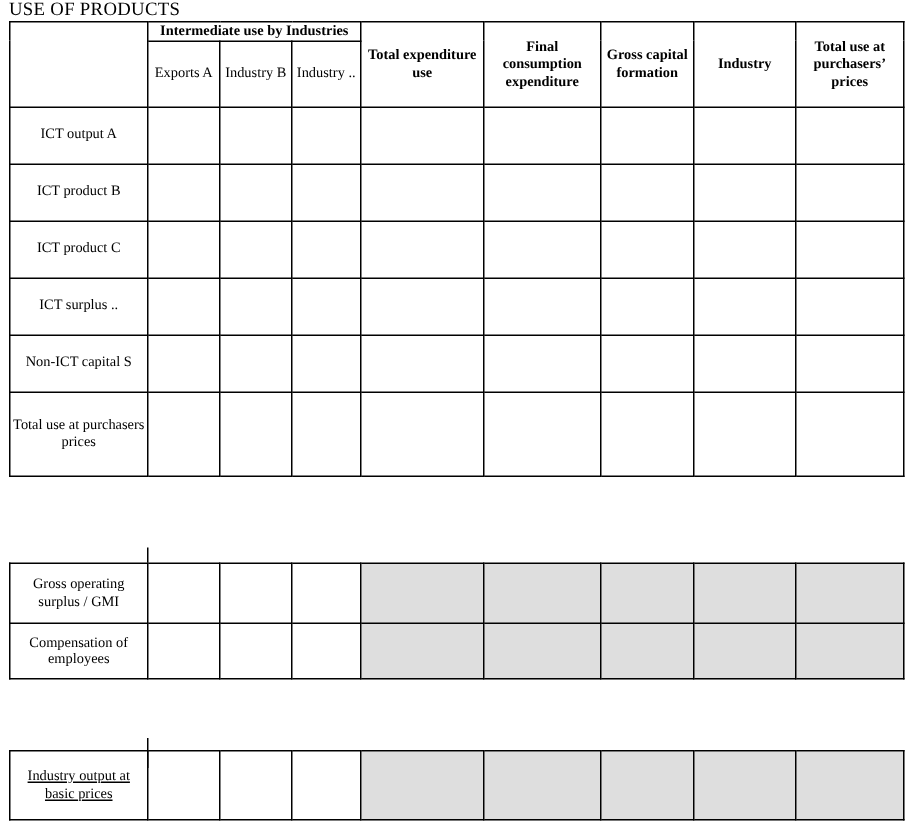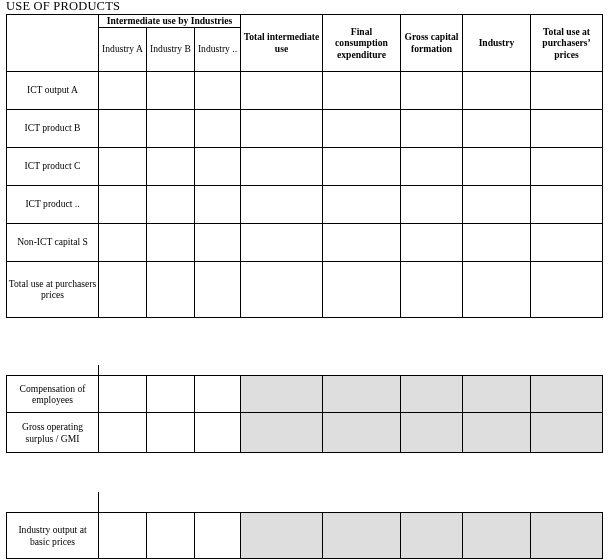--- a/index.html
+++ b/index.html
@@ -72,22 +72,23 @@
   
   #table-lower {
     left: 6px;
     top: 375px;
     width: 596px;
   }
 
   
   #table-output {
     left: 6px;
-    top: 512px;
+    top: 500px;
     width: 596px;
+    text-decoration: underline;
   }
 </style>
 </head>
 <body>
 
 <div id="page">
 
   <div class="sheet-title">USE OF PRODUCTS</div>
 
   <table class="grid" id="table-upper">
@@ -100,29 +101,29 @@
       <col style="width:78px">
       <col style="width:62px">
       <col style="width:68px">
       <col style="width:72px">
     </colgroup>
     <tbody>
 
       <tr>
         <td rowspan="2" class="blank"></td>
         <td colspan="3" class="hdr">Intermediate use by Industries</td>
-        <td rowspan="2" class="hdr">Total intermediate use</td>
+        <td rowspan="2" class="hdr">Total expenditure use</td>
         <td rowspan="2" class="hdr">Final consumption expenditure</td>
         <td rowspan="2" class="hdr">Gross capital formation</td>
         <td rowspan="2" class="hdr">Industry</td>
         <td rowspan="2" class="hdr">Total use at purchasers’ prices</td>
       </tr>
 
       <tr style="height:44px">
-        <td>Industry A</td>
+        <td>Exports A</td>
         <td>Industry B</td>
         <td>Industry ..</td>
       </tr>
 
       <tr style="height:38px">
         <td>ICT output A</td>
         <td class="blank"></td>
         <td class="blank"></td>
         <td class="blank"></td>
         <td class="blank"></td>
@@ -150,21 +151,21 @@
         <td class="blank"></td>
         <td class="blank"></td>
         <td class="blank"></td>
         <td class="blank"></td>
         <td class="blank"></td>
         <td class="blank"></td>
         <td class="blank"></td>
       </tr>
 
       <tr style="height:38px">
-        <td>ICT product ..</td>
+        <td>ICT surplus ..</td>
         <td class="blank"></td>
         <td class="blank"></td>
         <td class="blank"></td>
         <td class="blank"></td>
         <td class="blank"></td>
         <td class="blank"></td>
         <td class="blank"></td>
         <td class="blank"></td>
       </tr>
 
@@ -200,34 +201,34 @@
       <col style="width:48px">
       <col style="width:48px">
       <col style="width:46px">
       <col style="width:82px">
       <col style="width:78px">
       <col style="width:62px">
       <col style="width:68px">
       <col style="width:72px">
     </colgroup>
     <tbody>
+      <tr style="height:40px">
+        <td>Gross operating surplus / GMI</td>
+        <td class="blank"></td>
+        <td class="blank"></td>
+        <td class="blank"></td>
+        <td class="shaded"></td>
+        <td class="shaded"></td>
+        <td class="shaded"></td>
+        <td class="shaded"></td>
+        <td class="shaded"></td>
+      </tr>
+
       <tr style="height:37px">
         <td>Compensation of employees</td>
-        <td class="blank"></td>
-        <td class="blank"></td>
-        <td class="blank"></td>
-        <td class="shaded"></td>
-        <td class="shaded"></td>
-        <td class="shaded"></td>
-        <td class="shaded"></td>
-        <td class="shaded"></td>
-      </tr>
-
-      <tr style="height:40px">
-        <td>Gross operating surplus / GMI</td>
         <td class="blank"></td>
         <td class="blank"></td>
         <td class="blank"></td>
         <td class="shaded"></td>
         <td class="shaded"></td>
         <td class="shaded"></td>
         <td class="shaded"></td>
         <td class="shaded"></td>
       </tr>
 

